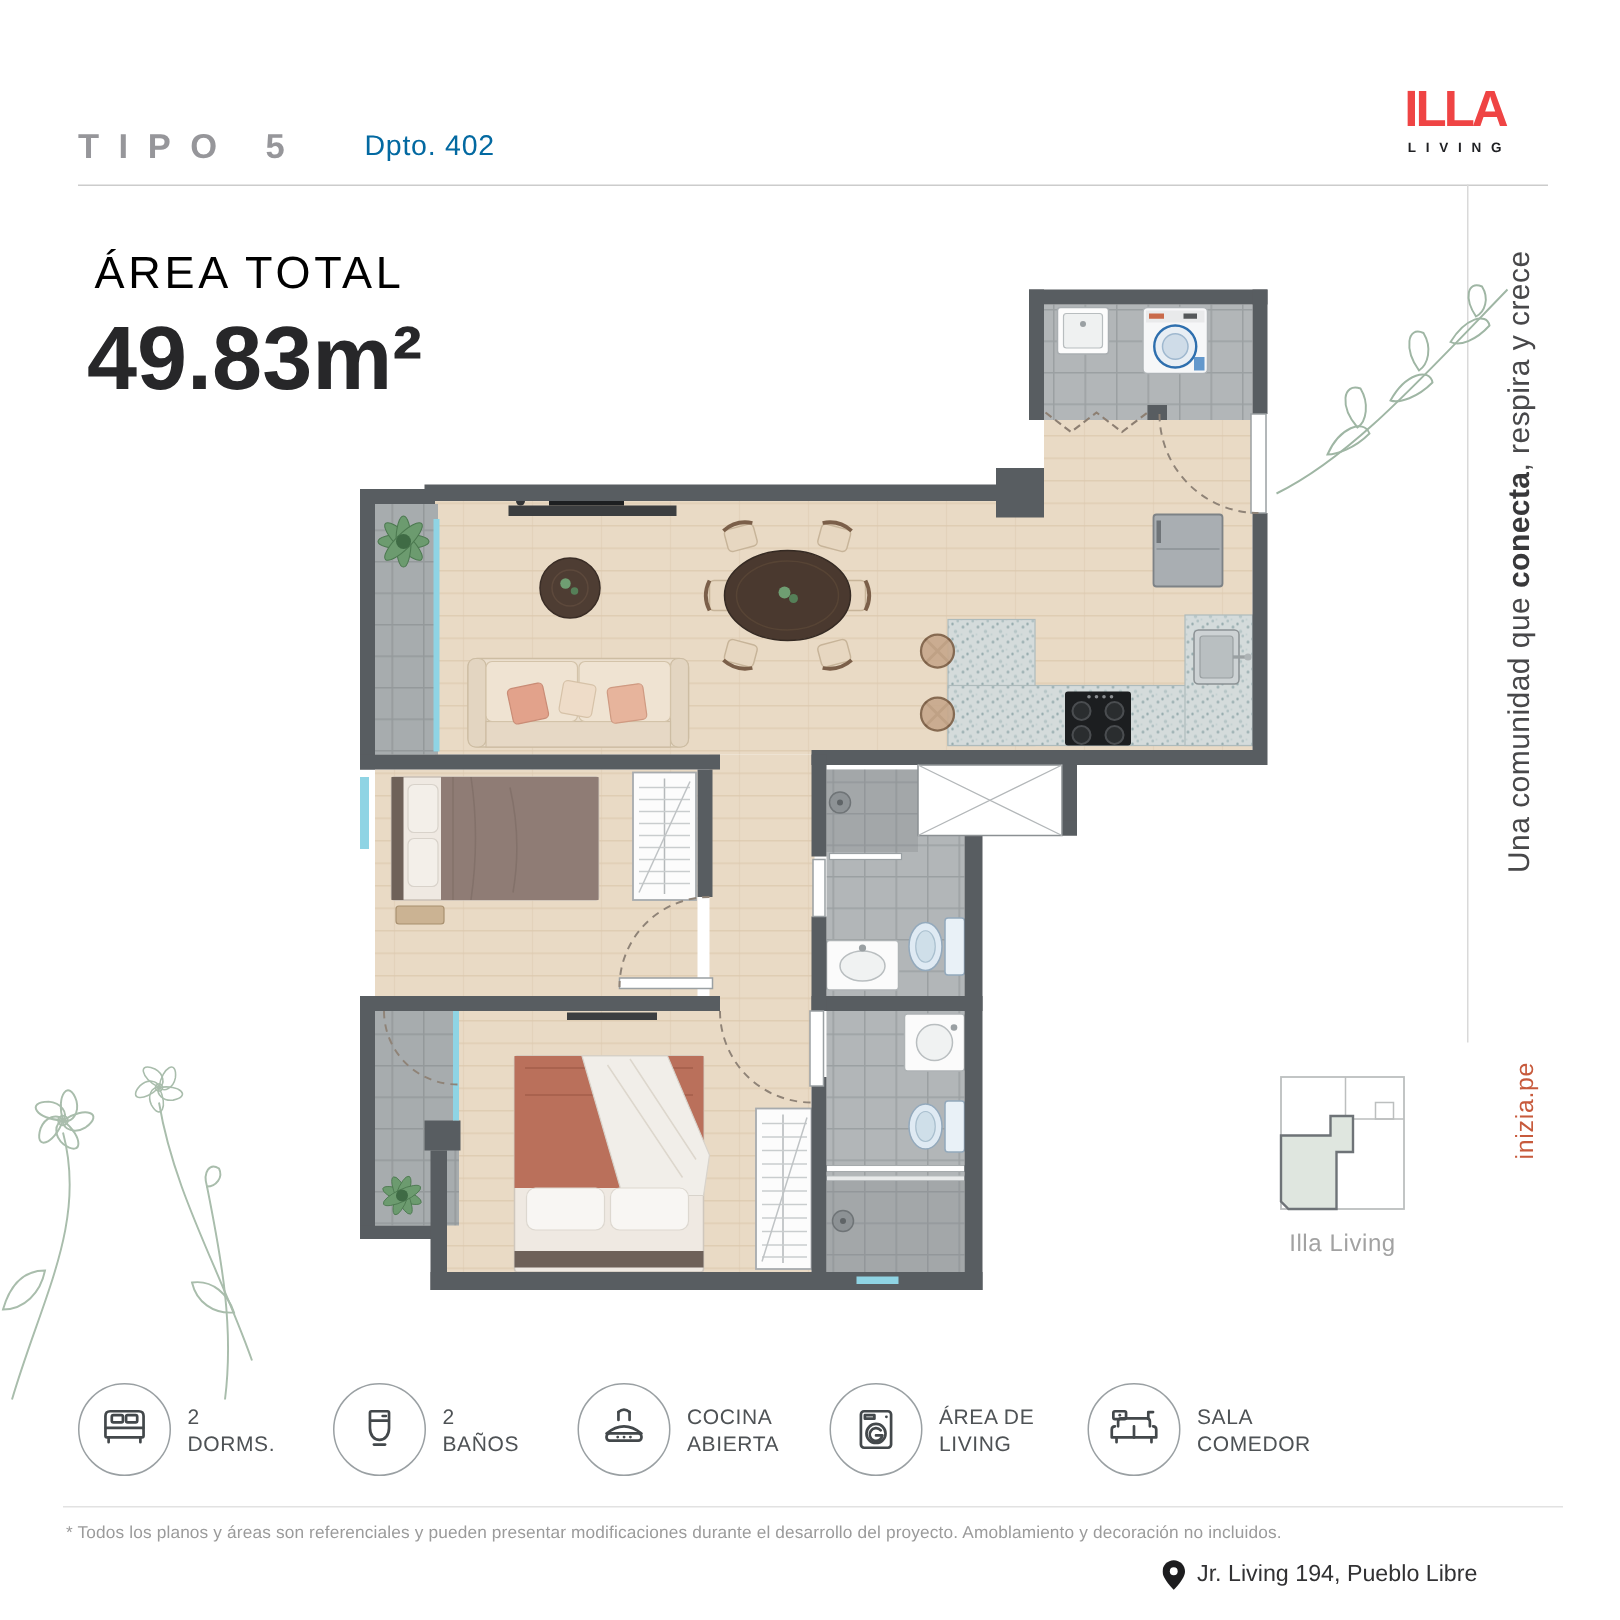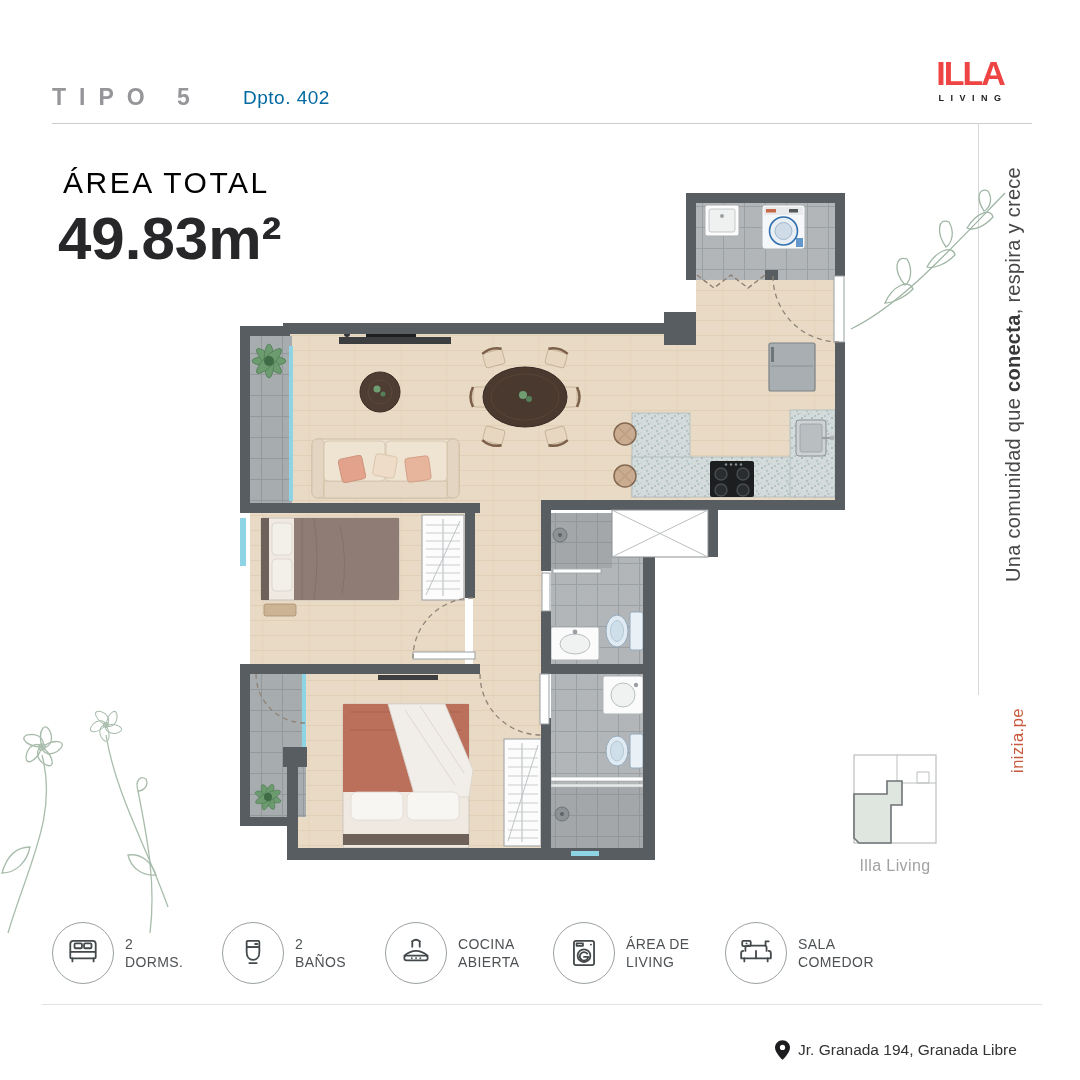--- a/index.html
+++ b/index.html
@@ -16,21 +16,21 @@
   .area-label{position:absolute;left:63px;top:166px;font-size:30px;color:#000000;letter-spacing:2.5px;font-weight:500}
   .area-value{position:absolute;left:58px;top:204px;font-size:60px;color:#272729;font-weight:800;letter-spacing:0}
   
   .v-rule{position:absolute;left:978px;top:123px;width:1px;height:572px;background:#d9d9d9}
   .tagline{position:absolute;left:1002px;top:148px;height:452px;writing-mode:vertical-rl;transform:rotate(180deg);
            font-size:20px;color:#48484a;letter-spacing:.3px;text-align:center;white-space:nowrap}
   .tagline b{font-weight:700;color:#38383a}
   .website{position:absolute;left:1008px;top:690px;height:100px;writing-mode:vertical-rl;transform:rotate(180deg);
            font-size:16.5px;color:#c75a3c;letter-spacing:.5px;text-align:center;white-space:nowrap}
   
-  .minimap{position:absolute;left:843px;top:750px;width:104px}
+  .minimap{position:absolute;left:843px;top:713px;width:104px}
   .minimap-label{margin-top:3px;text-align:center;font-size:16px;color:#a2a2a2;letter-spacing:.4px}
   
   .feature{position:absolute;top:922px;display:flex;align-items:center;gap:11px;height:62px}
   .f1{left:52px}.f2{left:222px}.f3{left:385px}.f4{left:553px}.f5{left:725px}.f6{left:890px}
   .feature-circle{width:60px;height:60px;border:1.6px solid #9aa0a3;border-radius:50%;flex:0 0 auto;
                   display:flex;align-items:center;justify-content:center;background:#fff}
   .feature-label{font-size:14px;color:#4e5255;letter-spacing:.4px;line-height:1.3;font-weight:500;
                  display:flex;flex-direction:column;justify-content:center}
   
   .disc-rule{position:absolute;left:42px;top:1004px;width:1000px;height:1px;background:#e2e2e2}
@@ -479,21 +479,22 @@
       </svg>
     </div>
     <div class="feature-label">
         <span>SALA</span>
         <span>COMEDOR</span>
       </div>
   </div>
 
 
   <div class="disc-rule"></div>
+  <div class="disclaimer">* Todos los planos y áreas son referenciales y pueden presentar modificaciones durante el desarrollo del proyecto. Amoblamiento y decoración no incluidos.</div>
   <div class="address">
     <svg width="15" height="20" viewBox="0 0 16 21">
       <path d="M8,0 C3.58,0 0,3.58 0,8 c0,5.25 8,13 8,13 s8,-7.75 8,-13 C16,3.58 12.42,0 8,0 z" fill="#1d1d1f"></path>
       <circle cx="8" cy="7.8" r="2.8" fill="#ffffff"></circle>
     </svg>
-    <span>Jr. Granada 194, Granada Libre</span>
+    <span>Jr. Living 194, Pueblo Libre</span>
   </div>
 
 </div>
 
 </body></html>

